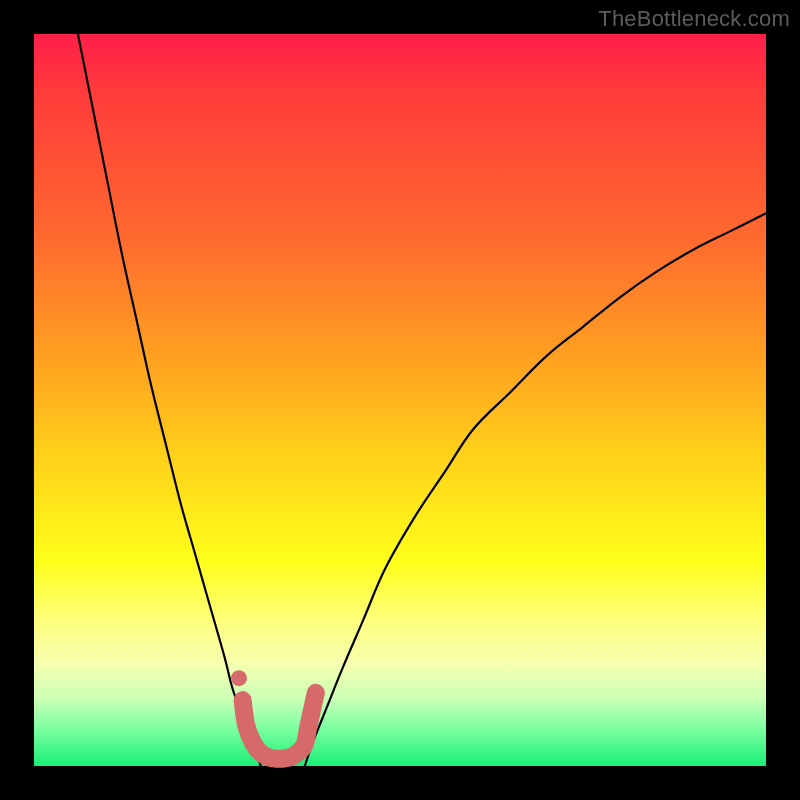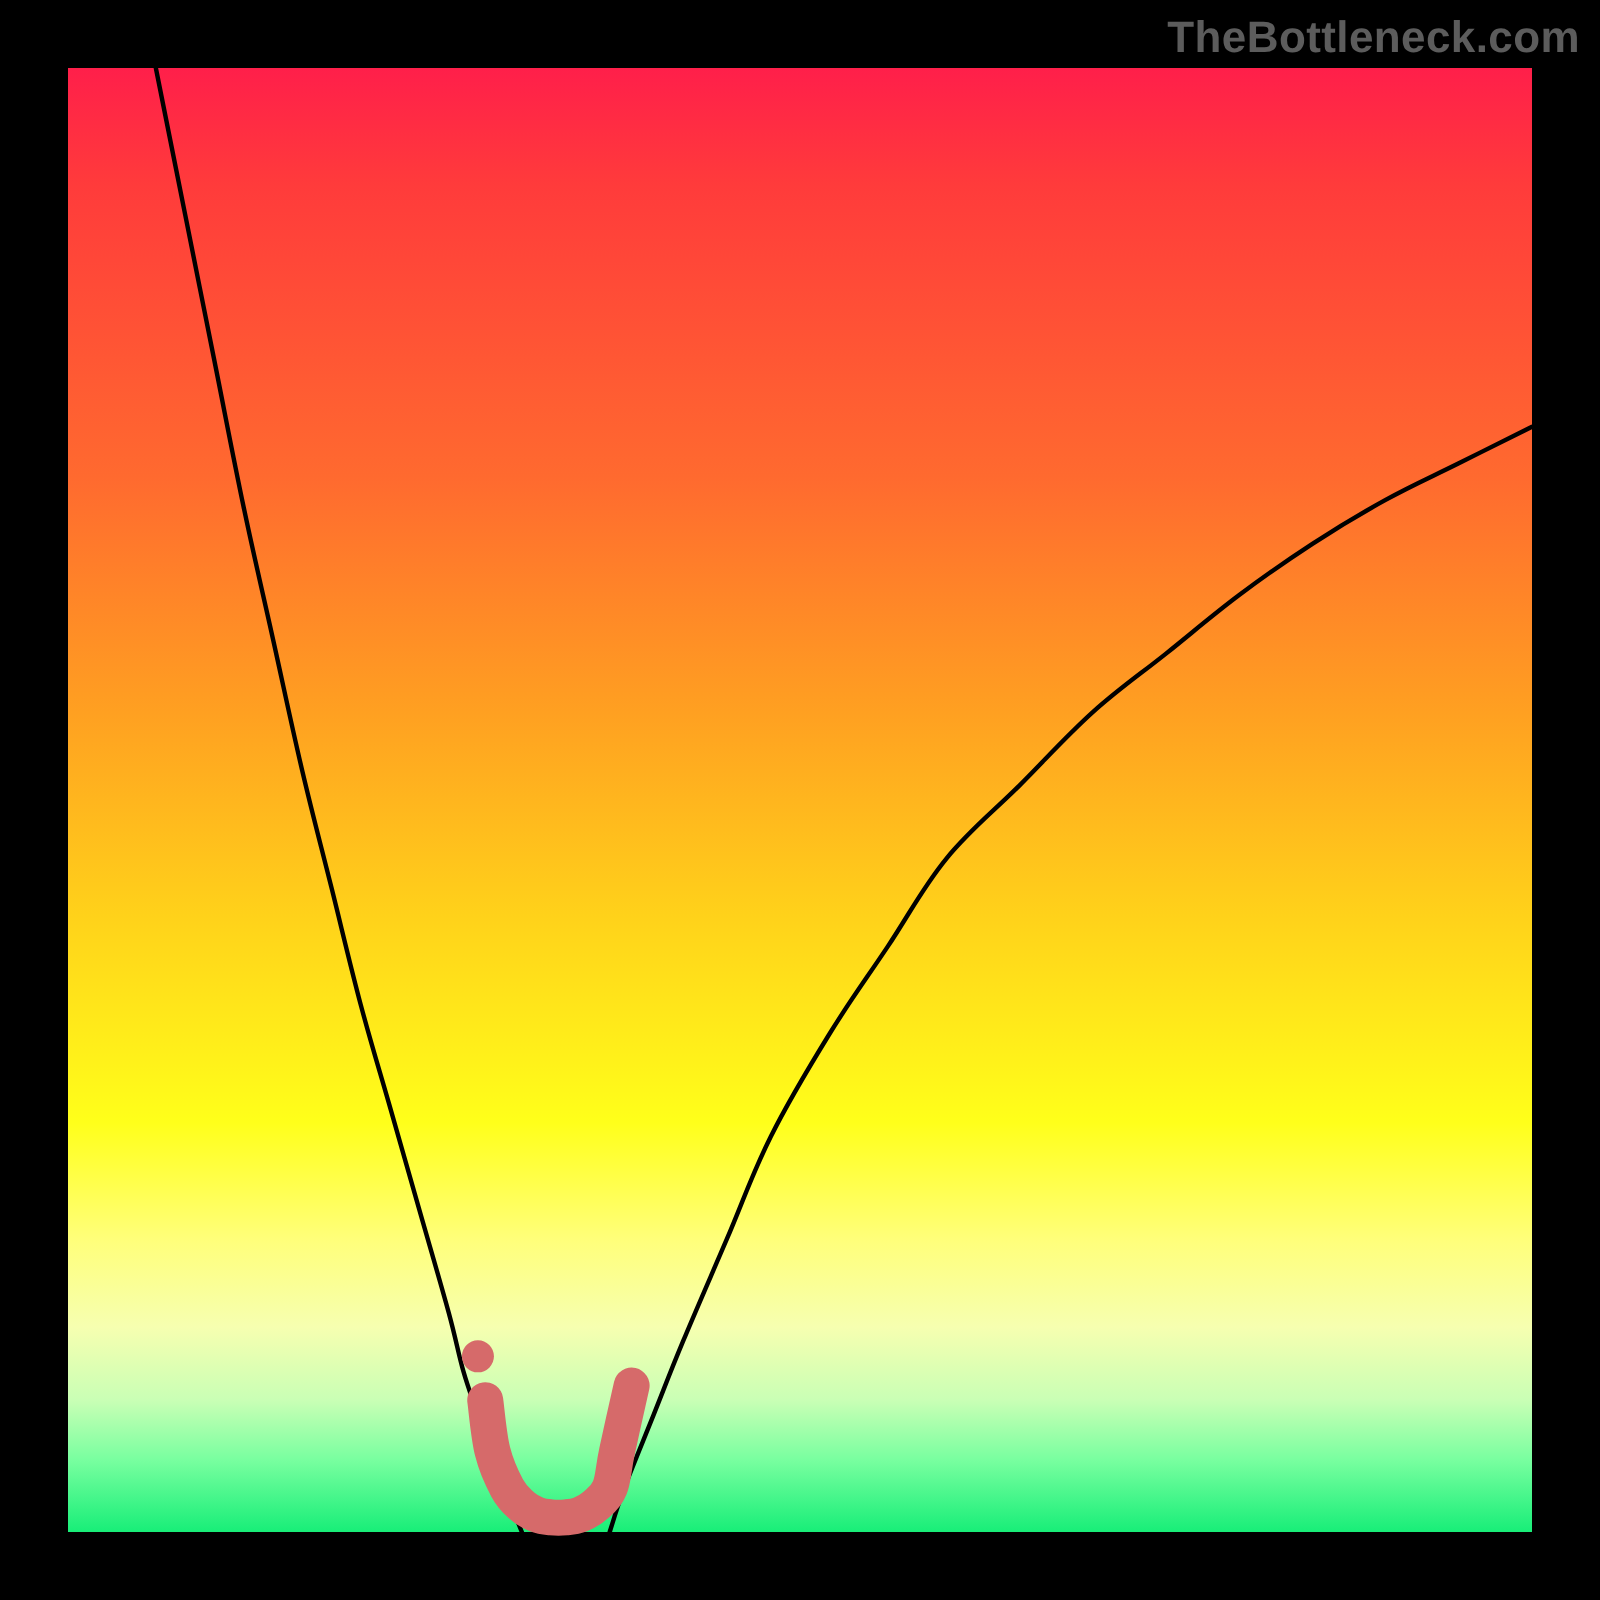--- a/index.html
+++ b/index.html
@@ -39,21 +39,21 @@
       #18ee78 100%
     );
   }
   .watermark {
     position: absolute;
     top: 6px;
     right: 10px;
     color: #5c5c5c;
     font-size: 22px;
     letter-spacing: 0.2px;
-    font-weight: 700;
+    font-weight: 400;
     user-select: none;
   }
   svg.curves {
     position: absolute;
     left: 0;
     top: 0;
     width: 732px;
     height: 732px;
     overflow: visible;
   }

